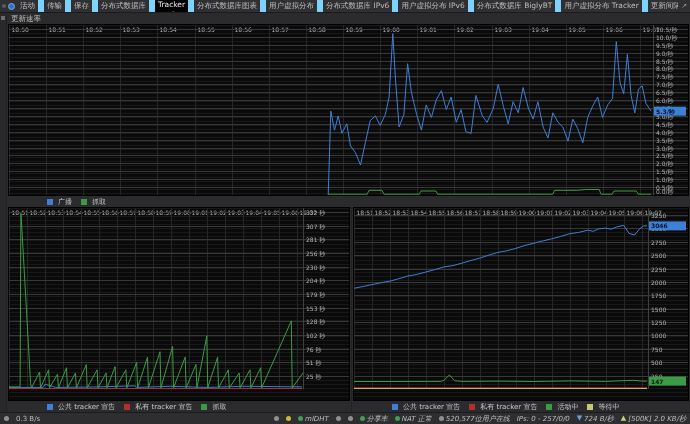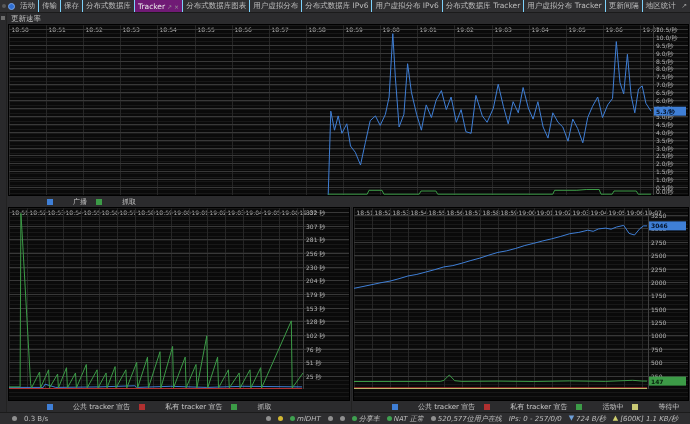--- a/index.html
+++ b/index.html
@@ -5,49 +5,49 @@
   html,body{margin:0;padding:0;background:#1a1a1a;}
   *{box-sizing:border-box;}
   .window{position:relative;width:690px;height:424px;background:#2b2b2d;overflow:hidden;
           font-family:"DejaVu Sans",sans-serif;color:#c4c4c4;}
   
   .tabbar{position:absolute;top:0;left:0;right:0;height:13px;background:#303032;
           border-bottom:1px solid #1b1b1b;display:flex;align-items:stretch;font-size:7.5px;}
   .lead{display:flex;align-items:center;gap:2px;padding:0 2px;}
   .dot-dark{width:4px;height:4px;border-radius:50%;background:#5a5a5a;}
   .dot-blue{width:7px;height:7px;border-radius:50%;background:#2f6fd4;border:1px solid #7aa6ea;}
-  .tab{display:flex;align-items:center;padding:0 3px;border-right:1px solid #7dd3fc;
+  .tab{display:flex;align-items:center;padding:0 3px;border-right:6px solid #7dd3fc;
        white-space:nowrap;color:#bdbdbd;background:#303032;}
-  .tab.active{background:#701a75;color:#ececec;}
+  .tab.active{background:#000000;color:#ececec;flex-direction:column;}
   .tab .ticon{font-size:6px;margin-left:2px;color:#9b9b9b;}
   .tabbar-end{margin-left:auto;display:flex;align-items:center;padding:0 3px;color:#9b9b9b;font-size:7px;}
   
   .main{position:absolute;top:13px;left:0;right:0;bottom:12px;display:flex;}
   .rail{width:7px;background:#29292b;border-right:1px solid #222;}
   .rail .handle{width:4px;height:4px;background:#6d6d6d;margin:3px auto 0;}
   .content{flex:1;min-width:0;display:flex;flex-direction:column;}
   .panel-title{height:11px;line-height:11px;font-size:7.5px;color:#bfbfbf;padding-left:4px;}
   .chart{position:relative;margin:0 1px;background-color:#0a0a0a;
          background-image:repeating-linear-gradient(to bottom,#181818 0,#181818 1px,#0a0a0a 1px,#0a0a0a 4px);
          border:1px solid #000;}
   .chart svg{display:block;}
   #chart-rate{height:172px;}
   .legend{height:11px;display:flex;align-items:center;gap:9px;padding-left:40px;
           font-size:7px;color:#c9c9c9;overflow:hidden;}
-  .legend .item{display:flex;align-items:center;gap:20px;white-space:nowrap;}
+  .legend .item{display:flex;align-items:center;gap:5px;white-space:nowrap;}
   .legend .sq{width:6px;height:6px;display:inline-block;}
   .bottom{flex:1;display:flex;min-height:0;}
   .bpanel{display:flex;flex-direction:column;min-width:0;}
   #panel-interval{width:345px;border-right:1px solid #222;}
   #panel-scheduled{flex:1;}
   #chart-interval,#chart-scheduled{flex:1;}
   
   .statusbar{position:absolute;left:0;right:0;bottom:0;height:12px;background:#2e2e30;
              border-top:1px solid #1b1b1b;display:flex;align-items:center;justify-content:space-between;
-             font-size:7px;color:#bdbdbd;padding:0 12px;}
+             font-size:7px;color:#bdbdbd;padding:0 4px;}
   .sgroup{display:flex;align-items:center;gap:7px;}
   .sitem{display:flex;align-items:center;gap:2px;white-space:nowrap;font-style:italic;}
   .micro{width:5px;height:5px;border-radius:50%;display:inline-block;}
   .glyph{font-size:7px;line-height:7px;}
 </style>
 </head>
 <body>
 
 <div class="window">
 
@@ -80,21 +80,21 @@
         <div class="tab">
           <span>用户虚拟分布</span>
         </div>
         <div class="tab">
           <span>分布式数据库 IPv6</span>
         </div>
         <div class="tab">
           <span>用户虚拟分布 IPv6</span>
         </div>
         <div class="tab">
-          <span>分布式数据库 Tracker</span>
+          <span>分布式数据库 BiglyBT</span>
         </div>
         <div class="tab">
           <span>用户虚拟分布 Tracker</span>
         </div>
         <div class="tab">
           <span>更新间隔</span>
         </div>
         <div class="tab">
           <span>地区统计</span>
         </div>
@@ -432,18 +432,18 @@
         </span>
         <span class="sitem">
           <span>IPs: 0 - 257/0/0</span>
         </span>
         <span class="sitem">
           <span class="glyph" style="color: rgb(111, 159, 216);">▼</span>
           <span>724 B/秒</span>
         </span>
         <span class="sitem">
           <span class="glyph" style="color: rgb(207, 207, 111);">▲</span>
-          <span>[600K] 1.1 KB/秒</span>
+          <span>[500K] 2.0 KB/秒</span>
         </span>
       </div>
   </div>
 
 </div>
 
 </body></html>

